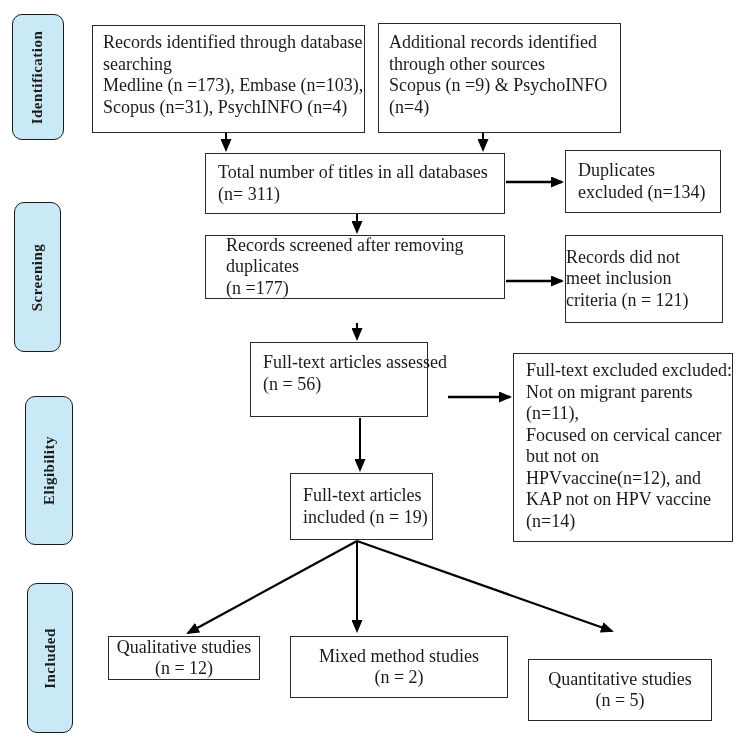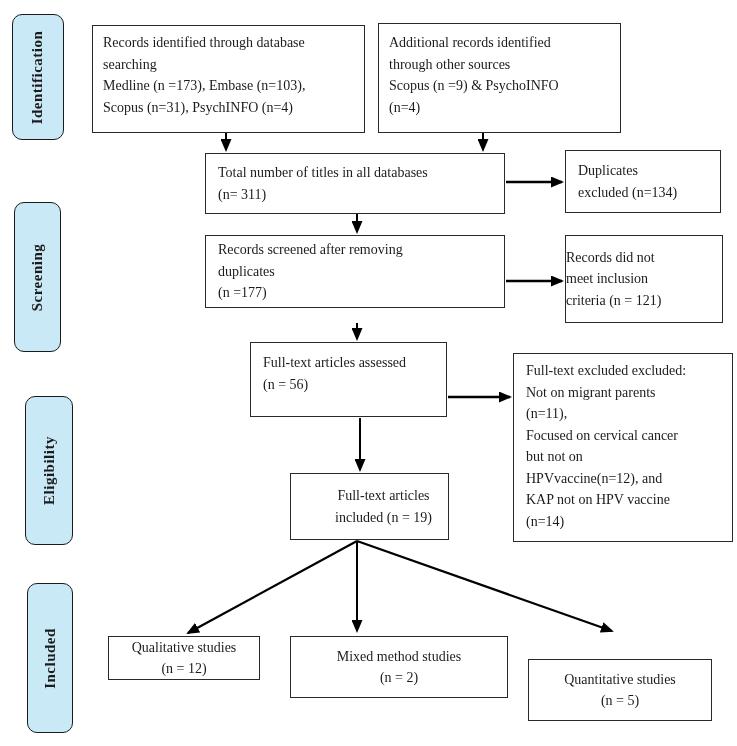--- a/index.html
+++ b/index.html
@@ -36,46 +36,46 @@
     white-space: nowrap;
     font-weight: bold;
     font-size: 15px;
     letter-spacing: 0.5px;
   }
   .box {
     position: absolute;
     background: #ffffff;
     border: 1.6px solid #2a2a2a;
     box-sizing: border-box;
-    font-size: 14px;
+    font-size: 18px;
     line-height: 21.5px;
     display: flex;
     flex-direction: column;
     justify-content: center;
   }
   .box .line { white-space: nowrap; }
   .top-align { justify-content: flex-start; }
   .center { align-items: center; text-align: center; }
 
   
   #stage-identification { left: 12px; top: 14px;  width: 50px; height: 124px; }
   #stage-screening      { left: 14px; top: 202px; width: 45px; height: 148px; }
   #stage-eligibility    { left: 25px; top: 396px; width: 46px; height: 147px; }
   #stage-included       { left: 27px; top: 583px; width: 44px; height: 148px; }
 
   
   #box-records-identified { left: 92px;  top: 25px;  width: 273px; height: 108px; padding: 6px 8px 6px 10px; }
   #box-additional-records { left: 378px; top: 23px;  width: 243px; height: 110px; padding: 8px 8px 8px 10px; }
   #box-total-titles       { left: 205px; top: 153px; width: 300px; height: 61px;  padding-left: 12px; }
   #box-duplicates         { left: 565px; top: 150px; width: 156px; height: 63px;  padding-left: 12px; }
-  #box-records-screened   { left: 205px; top: 235px; width: 300px; height: 73px;  padding-left: 12px; }
+  #box-records-screened   { left: 205px; top: 235px; width: 300px; height: 64px;  padding-left: 20px; }
   #box-not-meet-criteria  { left: 565px; top: 235px; width: 158px; height: 88px;  padding-left: 0; }
-  #box-fulltext-assessed  { left: 250px; top: 342px; width: 197px; height: 75px;  padding: 9px 16px 0 12px; }
+  #box-fulltext-assessed  { left: 250px; top: 342px; width: 178px; height: 75px;  padding: 9px 16px 0 12px; }
   #box-fulltext-excluded  { left: 513px; top: 353px; width: 220px; height: 189px; padding: 6px 6px 0 12px; }
-  #box-fulltext-included  { left: 290px; top: 473px; width: 159px; height: 67px;  padding-left: 28px; text-align: center; }
+  #box-fulltext-included  { left: 290px; top: 473px; width: 143px; height: 67px;  padding-left: 12px; }
   #box-qualitative        { left: 108px; top: 636px; width: 152px; height: 44px; }
   #box-mixed              { left: 290px; top: 636px; width: 218px; height: 62px; }
   #box-quantitative       { left: 528px; top: 635px; width: 184px; height: 62px; margin-top: 24px; }
 </style>
 </head>
 <body>
 
 <div class="canvas">
 
   <svg class="arrows" viewBox="0 0 737 746" xmlns="http://www.w3.org/2000/svg">

